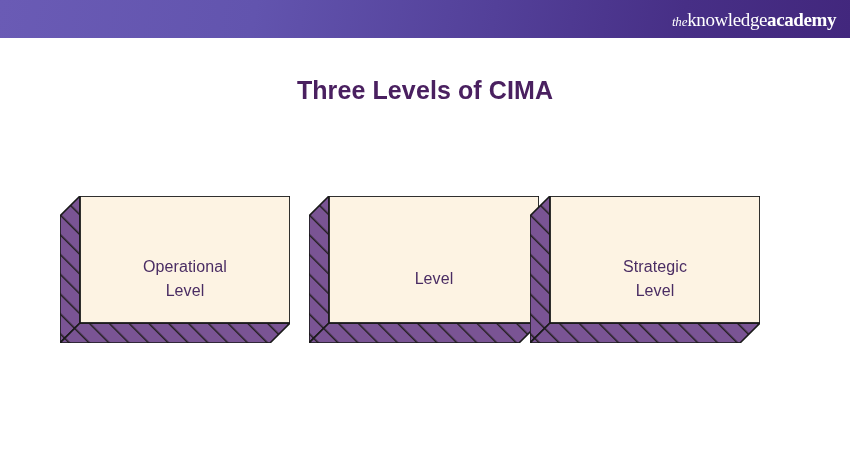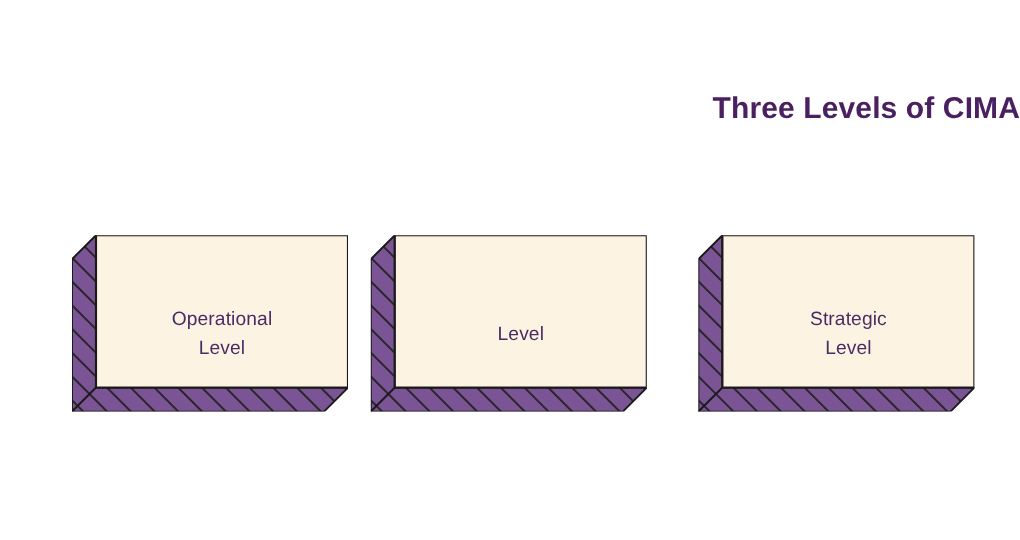--- a/index.html
+++ b/index.html
@@ -55,37 +55,37 @@
     font-weight: 700;
     letter-spacing: -0.4px;
   }
 
   
   #page-title {
     position: absolute;
     left: 0;
     top: 76px;
     width: 850px;
-    text-align: right;
+    text-align: center;
     font-size: 25px;
     font-weight: 700;
     color: #4a2060;
     letter-spacing: 0.1px;
   }
 
   
   .box3d {
     position: absolute;
     top: 196px;
     width: 230px;
     height: 147px;
   }
   #box-operational { left: 60px; }
   #box-management  { left: 309px; }
-  #box-strategic   { left: 582px; }
+  #box-strategic   { left: 530px; }
 
   .box3d svg {
     position: absolute;
     left: 0; top: 0;
     width: 230px;
     height: 147px;
     display: block;
   }
 
   .box-label {
@@ -105,20 +105,27 @@
     line-height: 1.45;
     letter-spacing: 0.1px;
     pointer-events: none;
   }
 </style>
 </head>
 <body>
 
 <div id="canvas">
 
+  <div id="header-bar">
+    <div id="brand-logo">
+      <span id="brand-the">the</span>
+        <span id="brand-knowledge">knowledge</span>
+        <span id="brand-academy">academy</span>
+    </div>
+  </div>
 
   <div id="page-title">Three Levels of CIMA</div>
 
   <svg width="0" height="0" style="position:absolute">
     <defs>
       <pattern id="hatch" width="14" height="14" patternUnits="userSpaceOnUse" patternTransform="rotate(-45)">
         <rect width="14" height="14" fill="#7a5494"></rect>
         <line x1="0" y1="0" x2="0" y2="14" stroke="#231f20" stroke-width="3"></line>
       </pattern>
     </defs>

